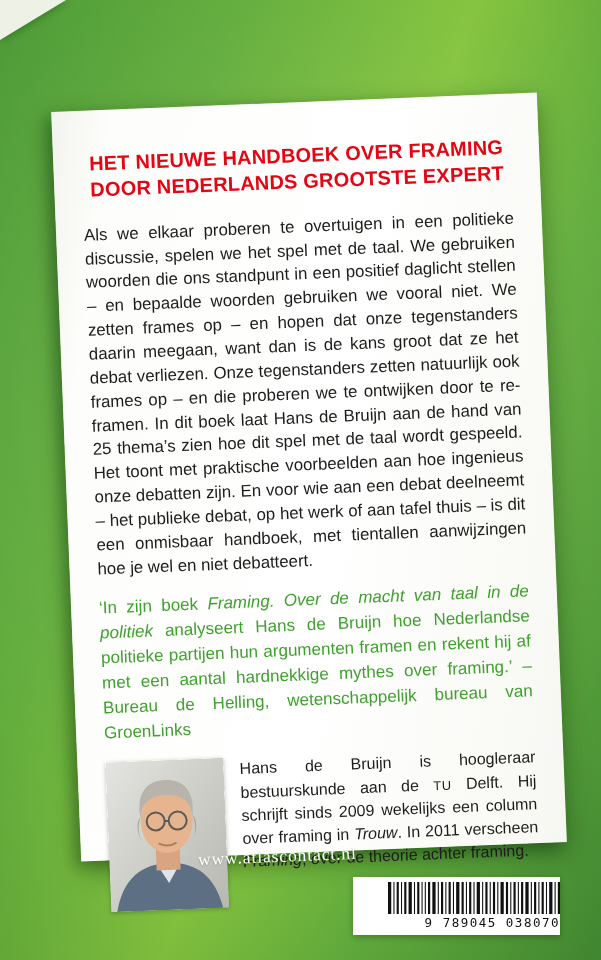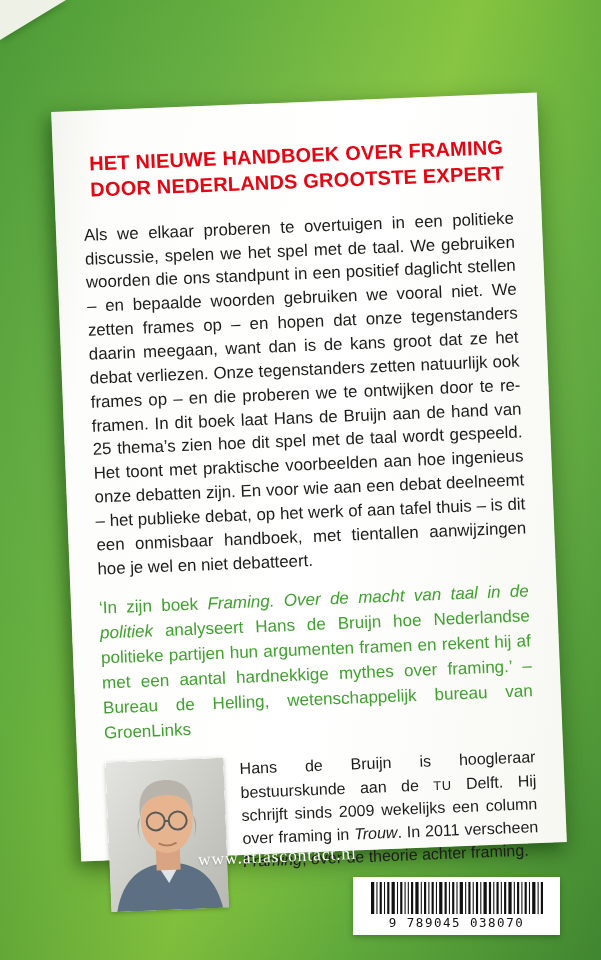--- a/index.html
+++ b/index.html
@@ -45,21 +45,21 @@
   .bio{margin:0;font-size:16px;line-height:1.45;color:#1c1c1a;text-align:justify;}
   .website{
     position:absolute;left:198px;top:846px;z-index:3;
     color:#ffffff;font-family:"Liberation Serif",serif;
     font-size:17.5px;letter-spacing:0.9px;
     transform:rotate(-2.3deg);text-shadow:0 1px 2px rgba(0,40,0,0.25);
   }
   .barcode-box{
     position:absolute;left:353px;top:877px;width:207px;height:58px;z-index:3;
     background:#ffffff;box-sizing:border-box;padding-top:5px;
-    display:flex;flex-direction:column;align-items:center;
+    display:flex;flex-direction:column;align-items:flex-end;
     box-shadow:0 2px 6px rgba(0,30,0,0.3);
   }
   .bars{width:172px;height:32px;}
   .bars rect{fill:#111111;}
   .barcode-number{
     font-family:"DejaVu Sans Mono",monospace;font-size:12.5px;
     letter-spacing:1.5px;color:#111111;margin-top:1px;
   }
 </style>
 </head>

